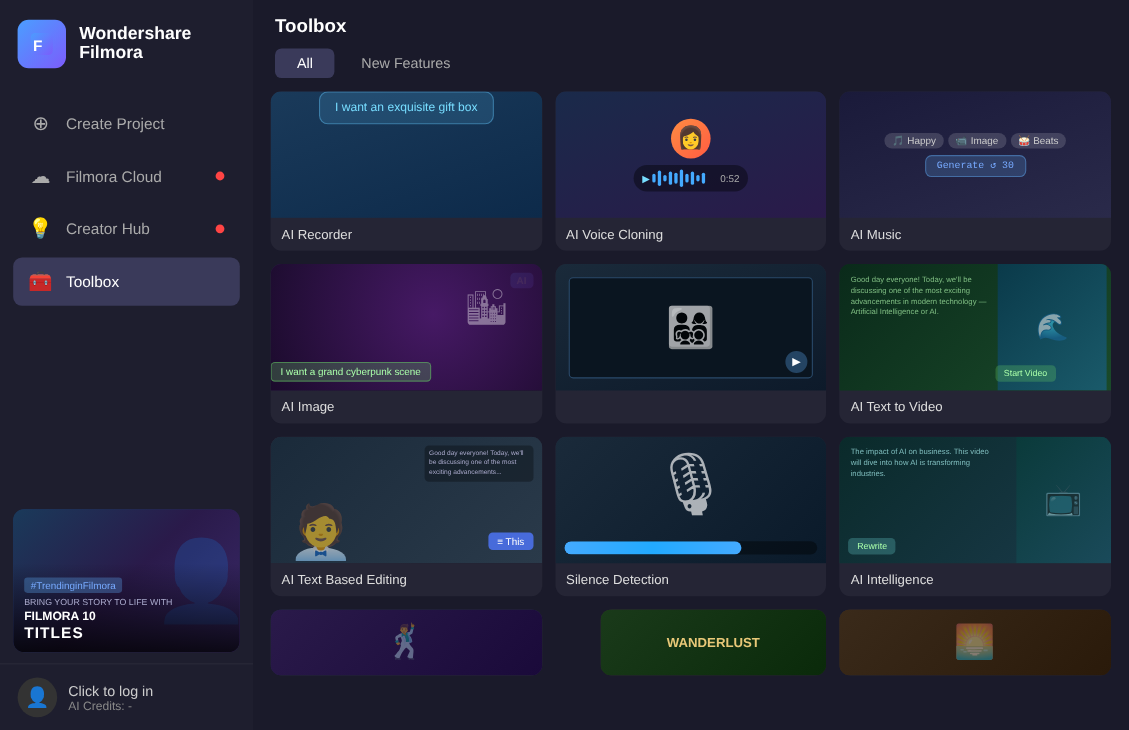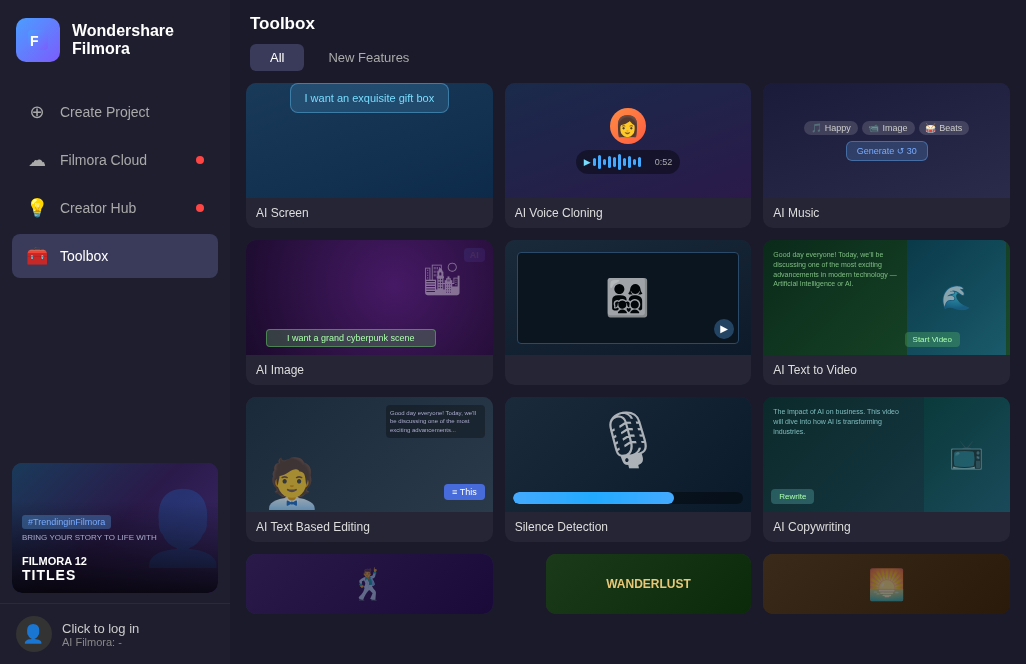--- a/index.html
+++ b/index.html
@@ -365,38 +365,39 @@
       color: #ccc;
     }
 
     .generate-btn {
       background: rgba(100,180,255,0.2);
       border: 1px solid rgba(100,180,255,0.4);
       border-radius: 6px;
       padding: 4px 10px;
       font-size: 9px;
       color: #7af;
+      font-family: Liberation Mono, monospace;
     }
 
     .thumb-ai-image {
       background: linear-gradient(160deg, #2a1a4a, #1a0a2a);
       display: flex;
       align-items: center;
       justify-content: center;
       position: relative;
     }
 
     .image-prompt {
       position: absolute;
       bottom: 8px;
-      left: 20px;
+      left: 0;
       background: rgba(100,180,100,0.3);
       border: 1px solid rgba(100,200,100,0.5);
       border-radius: 4px;
-      padding: 3px 20px;
+      padding: 3px 8px;
       font-size: 9px;
       color: #afa;
     }
 
     .thumb-screen-rec {
       background: linear-gradient(160deg, #1a2a3a, #0d1a2a);
       display: flex;
       align-items: center;
       justify-content: center;
     }
@@ -559,33 +560,33 @@
     </div>
   </div>
 
   <div class="sidebar-thumbnail">
     <div style="position:absolute;top:0;left:0;right:0;bottom:0;background:linear-gradient(135deg,#1a3a5a,#2a1a4a,#3a2a6a);"></div>
     <div style="position:absolute;top:0;left:0;right:0;bottom:0;display:flex;align-items:center;justify-content:flex-end;overflow:hidden;">
       <div style="font-size:72px;opacity:0.25;margin-right:-10px;">👤</div>
     </div>
     <div class="thumb-overlay">
       <div class="thumb-tag">#TrendinginFilmora</div>
-      <div style="font-size:8px;color:#aac;line-height:1.3;margin-bottom:12px;">BRING YOUR STORY TO LIFE WITH</div>
+      <div style="font-size:8px;color:#aac;line-height:1.3;margin-bottom:2px;">BRING YOUR STORY TO LIFE WITH</div>
       <div style="font-size:11px;font-weight:900;color:#fff;line-height:1.1;">
-        <span>FILMORA 12</span>
+        <span>FILMORA 10</span>
       </div>
       <div style="font-size:14px;font-weight:900;color:#fff;letter-spacing:1px;">TITLES</div>
     </div>
   </div>
 
   <div class="sidebar-footer">
     <div class="avatar">👤</div>
     <div class="footer-text">
       <span class="footer-login">Click to log in</span>
-      <span class="footer-credits">AI Filmora: -</span>
+      <span class="footer-credits">AI Credits: -</span>
     </div>
   </div>
 </div>
 
 <div class="main">
   <div class="topbar">
     <span class="toolbox-title">Toolbox</span>
   </div>
 
   <div class="tabs-row">
@@ -593,21 +594,21 @@
     <div class="tab">New Features</div>
   </div>
 
   <div class="grid-container">
     <div class="grid">
 
       <div class="card">
         <div class="card-thumb thumb-ai-sticker">
           <div class="sticker-box">I want an exquisite gift box</div>
         </div>
-        <div class="card-label">AI Screen</div>
+        <div class="card-label">AI Recorder</div>
       </div>
 
       <div class="card">
         <div class="card-thumb thumb-ai-voice">
           <div class="voice-avatar">👩</div>
           <div class="voice-wave">
             <span>▶</span>
             <div class="wave-bar" style="height:8px;"></div>
             <div class="wave-bar" style="height:14px;"></div>
             <div class="wave-bar" style="height:6px;"></div>
@@ -694,21 +695,21 @@
       <div class="card">
         <div class="card-thumb thumb-copywrite">
           <div class="ai-badge">AI</div>
           <div style="position:absolute;top:0;left:0;right:0;bottom:0;background:linear-gradient(135deg,#0a2a2a,#1a3a4a);"></div>
           <div style="position:absolute;right:0;top:0;bottom:0;width:35%;background:linear-gradient(135deg,#0a3a3a,#1a4a5a);display:flex;align-items:center;justify-content:center;">
             <div style="font-size:28px;opacity:0.5;">📺</div>
           </div>
           <div class="copy-text" style="position:absolute;left:4px;top:4px;width:58%;font-size:7px;color:#9dd;line-height:1.4;">The impact of AI on business. This video will dive into how AI is transforming industries.</div>
           <div style="position:absolute;bottom:8px;left:8px;background:rgba(100,200,200,0.3);padding:3px 8px;border-radius:4px;font-size:8px;color:#afa;">Rewrite</div>
         </div>
-        <div class="card-label">AI Copywriting</div>
+        <div class="card-label">AI Intelligence</div>
       </div>
 
       <div class="card" style="height:60px;overflow:hidden;">
         <div class="card-thumb thumb-partial1" style="height:60px;">
           <div class="ai-badge">AI</div>
           <div style="position:absolute;top:0;left:0;right:0;bottom:0;background:linear-gradient(135deg,#2a1a4a,#1a0a3a);"></div>
           <div style="font-size:30px;opacity:0.4;position:absolute;">🕺</div>
         </div>
       </div>
 

